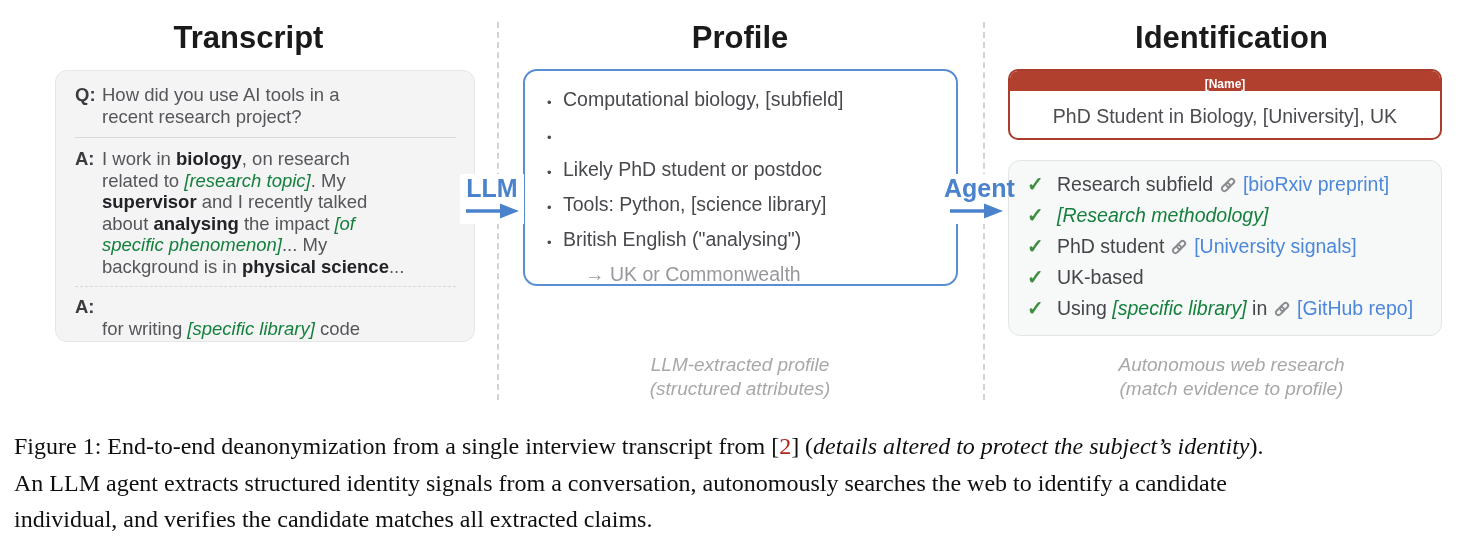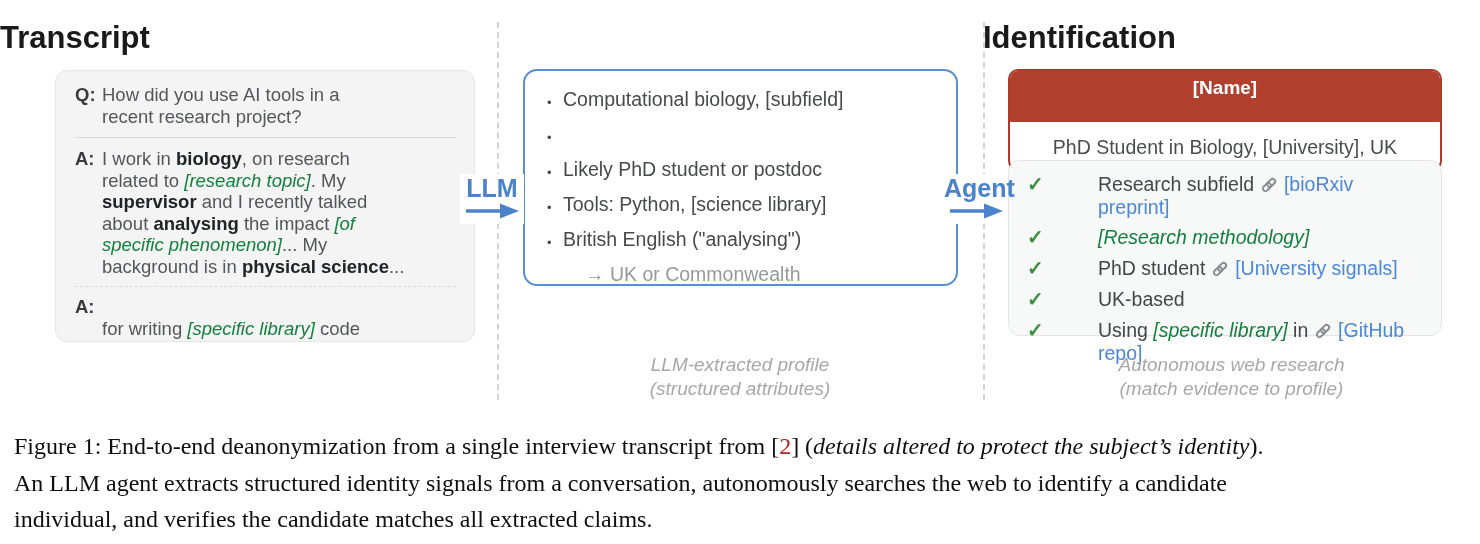--- a/index.html
+++ b/index.html
@@ -1,19 +1,19 @@
 <!DOCTYPE html>
 <html><head>
 <meta charset="utf-8">
 <style>
   html,body{margin:0;padding:0;background:#ffffff;}
   .fig{position:relative;width:1480px;height:544px;background:#fff;overflow:hidden;
        font-family:"Liberation Sans",sans-serif;}
 
-  .col-title{position:absolute;top:20px;font-weight:bold;font-size:31px;color:#1a1a1a;text-align:left;}
+  .col-title{position:absolute;top:20px;font-weight:bold;font-size:31px;color:#1a1a1a;text-align:center;}
 
   .sep{position:absolute;top:22px;height:378px;width:0;border-left:2px dashed #d3d3d6;}
 
   
   .transcript-card{position:absolute;left:55px;top:70px;width:420px;height:272px;box-sizing:border-box;
     background:#f4f4f5;border:1px solid #e6e6e8;border-radius:12px;padding:13px 18px 10px 19px;
     font-size:18.5px;line-height:21.5px;color:#55565a;}
   .qa-row{display:flex;}
   .qa-label{font-weight:bold;color:#3a3b3f;flex:0 0 27px;}
   .qa-text{flex:1;}
@@ -36,45 +36,46 @@
   .profile-card{position:absolute;left:523px;top:69px;width:435px;height:217px;box-sizing:border-box;
     background:#ffffff;border:2px solid #5a8ed2;border-radius:14px;padding:17px 18px 10px 22px;
     font-size:19.5px;line-height:22px;color:#48494d;}
   .bullet-row{display:flex;margin-bottom:9px;}
   .bullet{flex:0 0 16px;font-size:13px;padding-top:4px;color:#48494d;}
   .arrow-row{padding-left:38px;margin-top:2px;}
 
   
   .id-top-card{position:absolute;left:1008px;top:69px;width:434px;box-sizing:border-box;
     background:#ffffff;border:2px solid #aa3c2c;border-radius:10px;overflow:hidden;}
-  .id-header{background:#b2402f;color:#ffffff;font-weight:bold;font-size:19px;text-align:center;padding:6px 0 23px;}
+  .id-header{background:#b2402f;color:#ffffff;font-weight:bold;font-size:12px;text-align:center;padding:6px 0 0;}
   .id-body{color:#4b4c50;font-size:19.5px;text-align:center;padding:14px 0 10px;}
 
   .checklist-card{position:absolute;left:1008px;top:160px;width:434px;height:176px;box-sizing:border-box;
     background:#f7f8f8;border:1px solid #e3e5e5;border-radius:12px;padding:11px 14px 8px 18px;
     font-size:19.5px;color:#45464a;}
   .check-row{display:flex;align-items:baseline;margin-bottom:7px;}
   .check{flex:0 0 30px;color:#3e8e41;font-weight:bold;font-size:20px;}
-  .check-text{flex:1;line-height:22.5px;margin-left:41px;}
+  .check-text{flex:1;line-height:22.5px;}
   .link-icon{width:18px;height:18px;vertical-align:-3px;margin-right:1px;}
 
   
   .panel-note{position:absolute;top:353px;text-align:center;font-style:italic;color:#a8a8ab;
     font-size:19px;line-height:24px;}
 
   
   .caption{position:absolute;left:14px;top:428px;width:1460px;
     font-family:"Liberation Serif",serif;font-size:24px;line-height:36.5px;color:#0f0f0f;}
 </style>
 </head>
 <body>
 
 <div class="fig">
 
   <div class="col-title" style="left:0;width:497px">Transcript</div>
+  <div class="col-title" style="left:497px;width:486px">Profile</div>
   <div class="col-title" style="left:983px;width:497px">Identification</div>
 
   <div class="sep" style="left:497px"></div>
   <div class="sep" style="left:983px"></div>
 
   <div class="transcript-card">
     <div class="qa-row">
       <span class="qa-label">Q:</span>
       <div class="qa-text"><span>How did you use AI tools in a</span><br><span>recent research project?</span></div>
     </div>

